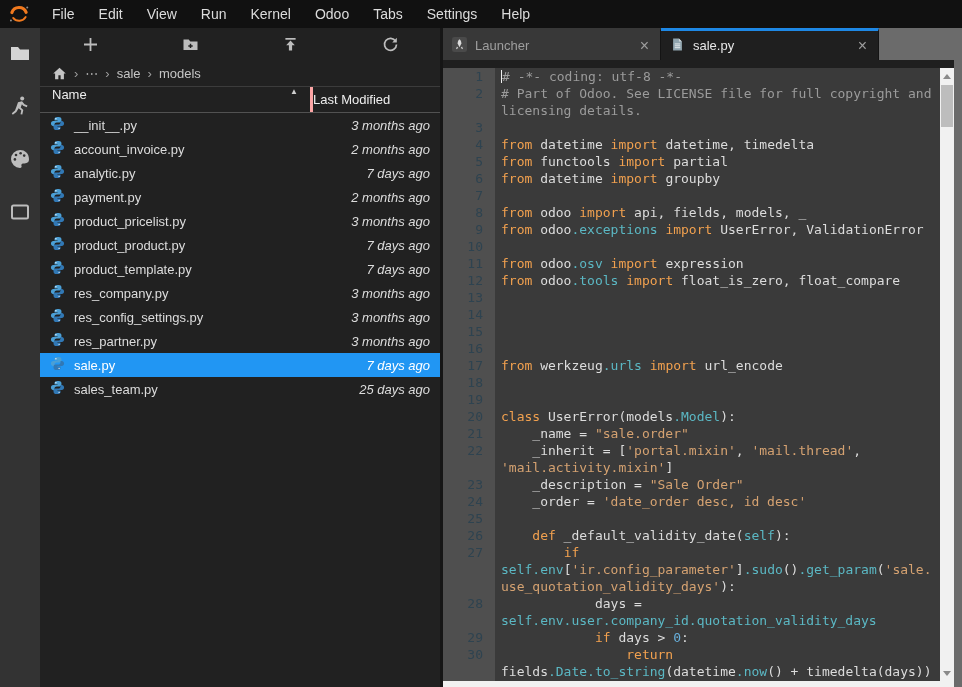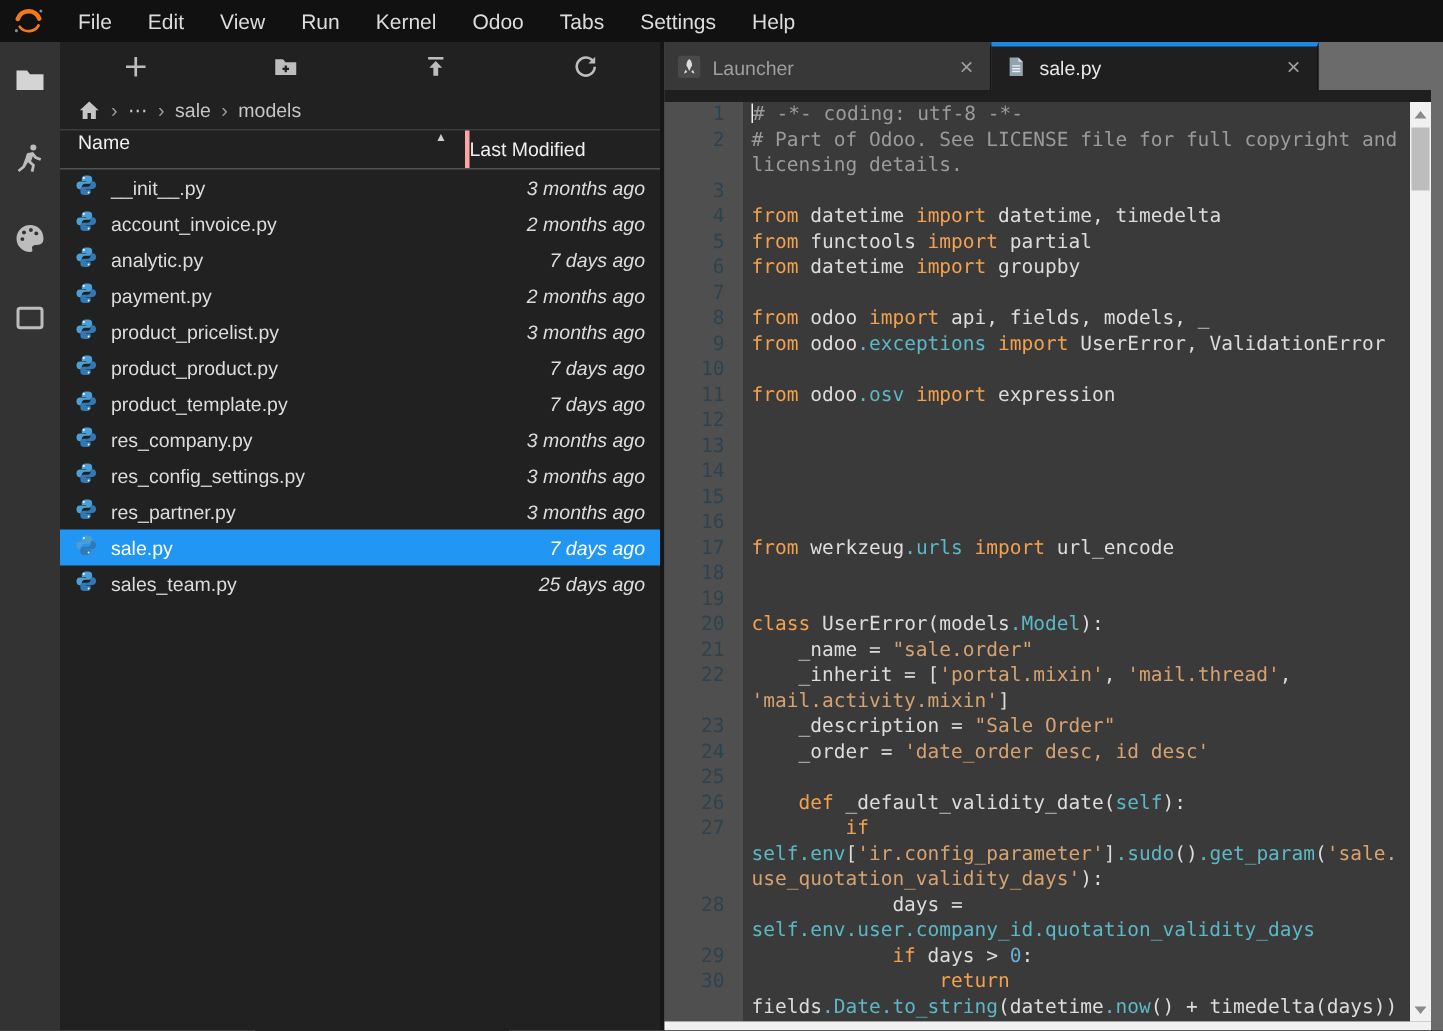--- a/index.html
+++ b/index.html
@@ -361,20 +361,21 @@
             </div>
             <div class="cl">
               <span class="ln">10</span>
             </div>
             <div class="cl">
               <span class="ln">11</span>
               <span class="cd"><span class="kw">from</span><span> odoo</span><span class="prop">.osv</span><span> </span><span class="kw">import</span><span> expression</span></span>
             </div>
             <div class="cl">
               <span class="ln">12</span>
+              <span class="cd"><span class="kw">from</span><span> odoo</span><span class="prop">.tools</span><span> </span><span class="kw">import</span><span> float_is_zero, float_compare</span></span>
             </div>
             <div class="cl">
               <span class="ln">13</span>
               <span class="cd">&nbsp;</span>
             </div>
             <div class="cl">
               <span class="ln">14</span>
               <span class="cd">&nbsp;</span>
             </div>
             <div class="cl">

